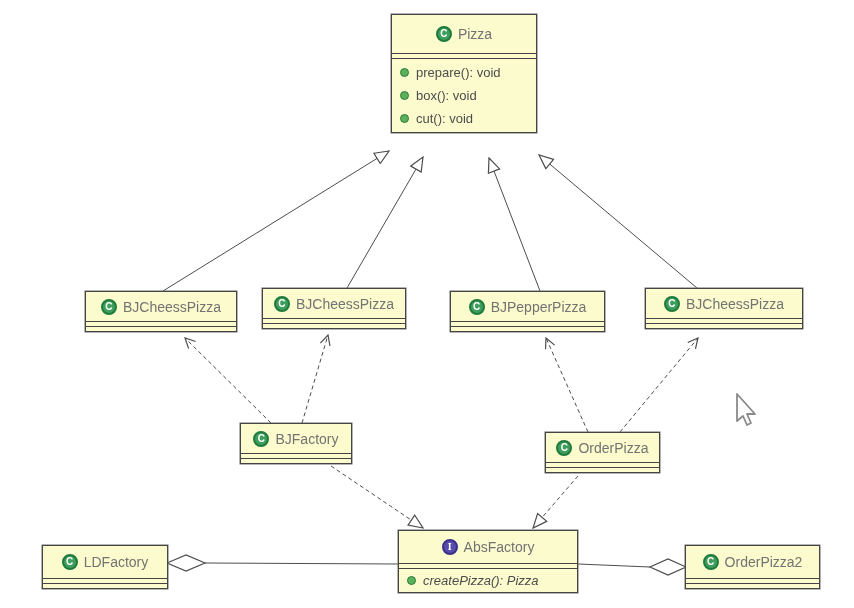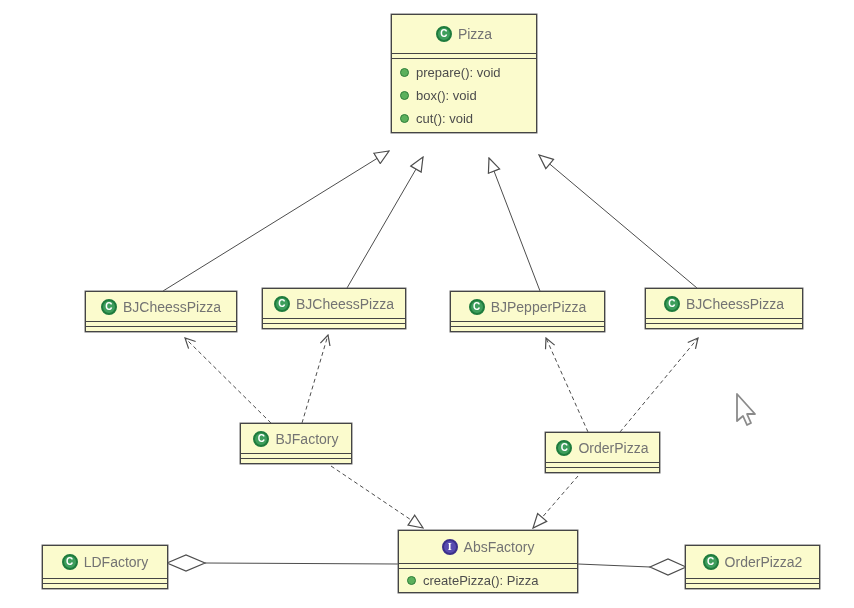--- a/index.html
+++ b/index.html
@@ -160,21 +160,21 @@
     <div class="strip"></div>
     <div class="strip"></div>
   </div>
 
   <div class="uml-class" style="left:398px;top:530px;width:180px;">
     <div class="hdr hdr-mid">
       <span class="cicon itf">I</span>
       <span class="cname">AbsFactory</span>
     </div>
     <div class="strip"></div>
-    <div class="members" style="padding:0;">
+    <div class="members" style="padding:0;font-style:italic;">
       <div class="member">
         <span class="bullet"></span>
         <span>createPizza(): Pizza</span>
       </div>
     </div>
   </div>
 
   <div class="uml-class" style="left:685px;top:545px;width:135px;">
     <div class="hdr hdr-mid">
       <span class="cicon cls">C</span>

